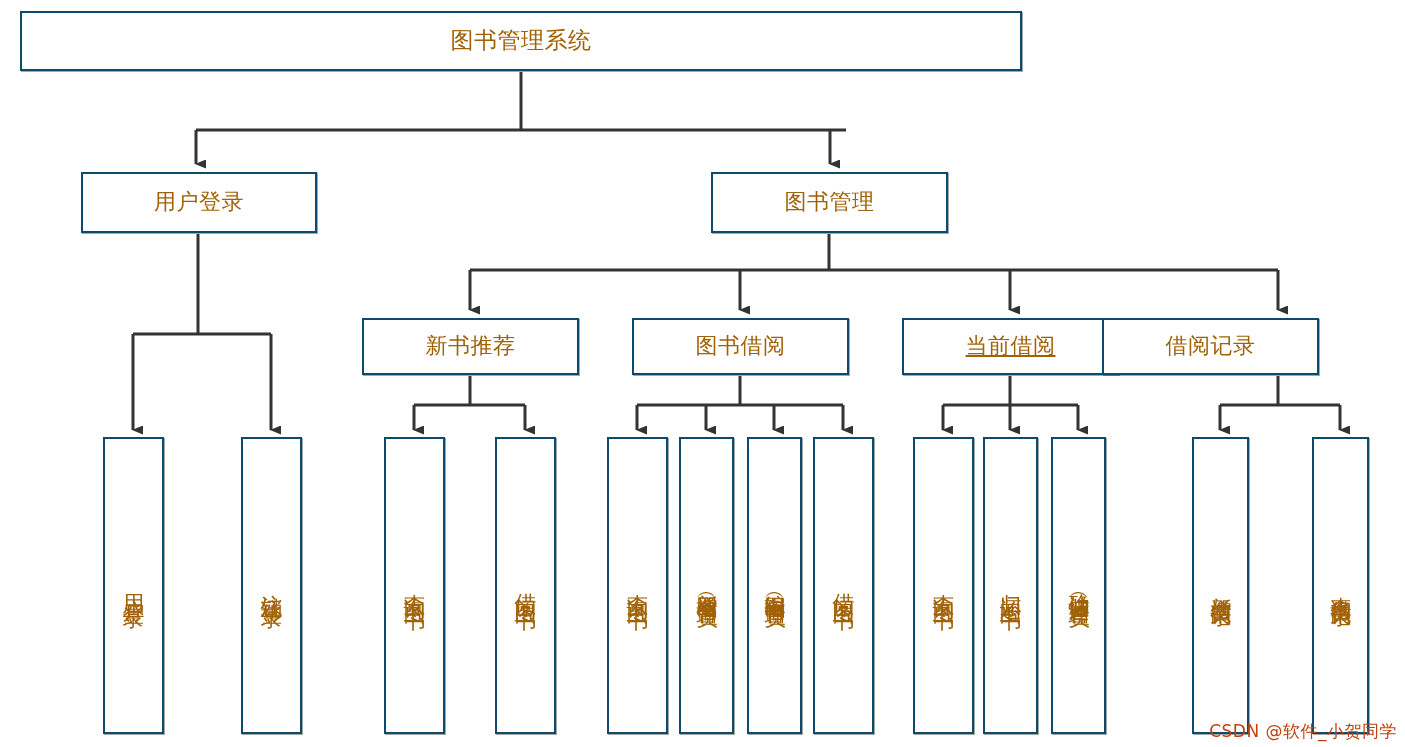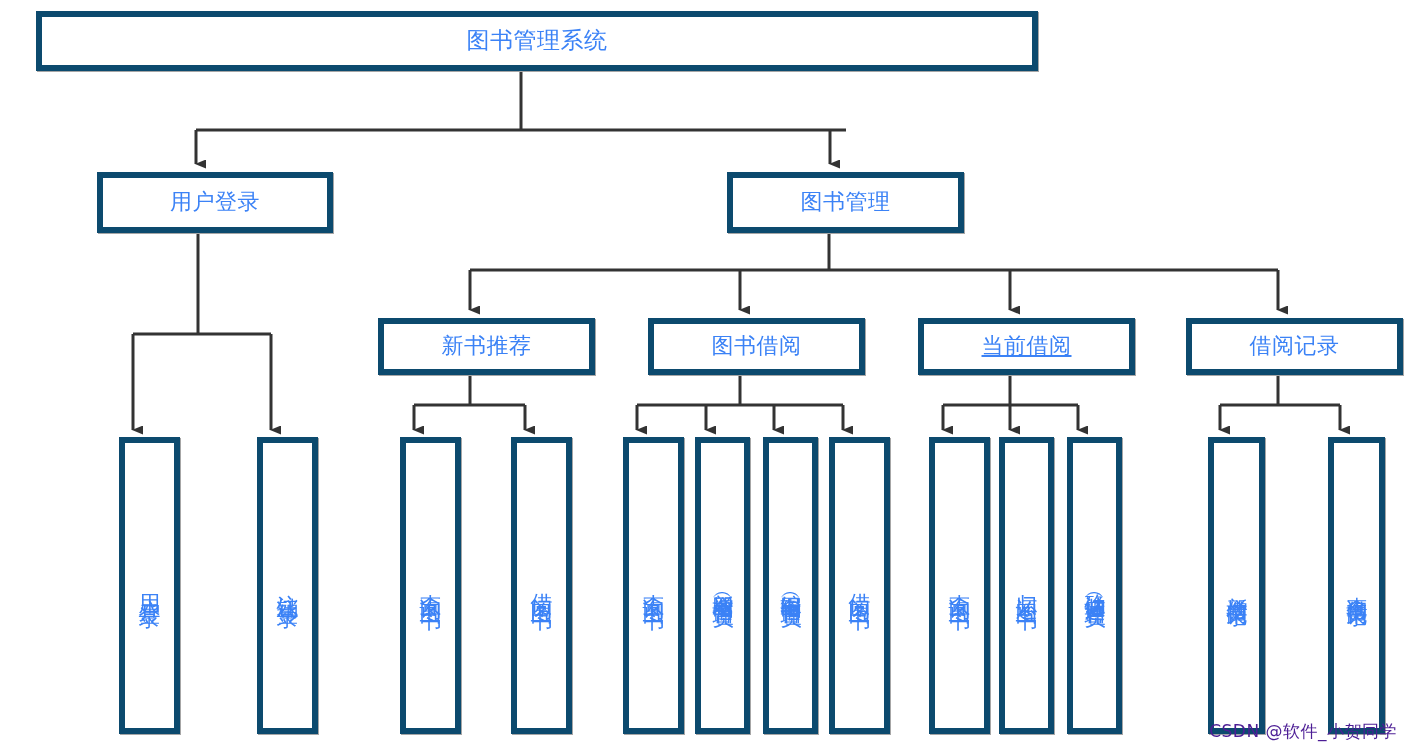--- a/index.html
+++ b/index.html
@@ -23,27 +23,26 @@
     left: 0;
     top: 0;
     width: 1405px;
     height: 747px;
     pointer-events: none;
   }
   .node {
     position: absolute;
     box-sizing: border-box;
     background: #ffffff;
-    border: 6px solid #0c4a6e;
+    border: 2px solid #0c4a6e;
     box-shadow: 1px 1px 0 rgba(0,0,0,0.35);
     display: flex;
     align-items: center;
     justify-content: center;
-    color: #3b82f6;
-    margin-left: 16px;
+    color: #a16207;
   }
   .node-label {
     display: block;
     text-align: center;
     line-height: 1.28;
     white-space: pre;
   }
   
   .node.horiz .node-label {
     writing-mode: horizontal-tb;
@@ -69,21 +68,21 @@
   }
   .node.vert.tight .node-label {
     letter-spacing: 2px;
     font-size: 21px;
   }
   #watermark {
     position: absolute;
     right: 8px;
     bottom: 4px;
     font-size: 17px;
-    color: #4c1d95;
+    color: #c2410c;
     letter-spacing: 0.5px;
     white-space: nowrap;
     user-select: none;
   }
 </style>
 </head>
 <body>
 
 <div id="diagram-root">
 
@@ -151,21 +150,21 @@
 
   <div class="node horiz" style="left:632px; top:318px; width:217px; height:57px;">
     <span class="node-label">图书借阅</span>
   </div>
   <div class="node horiz" style="left:362px; top:318px; width:217px; height:57px;">
     <span class="node-label">新书推荐</span>
   </div>
   <div class="node horiz" style="left:902px; top:318px; width:217px; height:57px;text-decoration:underline;">
     <span class="node-label">当前借阅</span>
   </div>
-  <div class="node horiz" style="left:1170px; top:318px; width:217px; height:57px;">
+  <div class="node horiz" style="left:1102px; top:318px; width:217px; height:57px;">
     <span class="node-label">借阅记录</span>
   </div>
 
   <div class="node vert" style="left:103px; top:437px; width:61px; height:297px;">
     <span class="node-label">用户登录</span>
   </div>
   <div class="node vert" style="left:241px; top:437px; width:61px; height:297px;">
     <span class="node-label">注销登录</span>
   </div>
 

